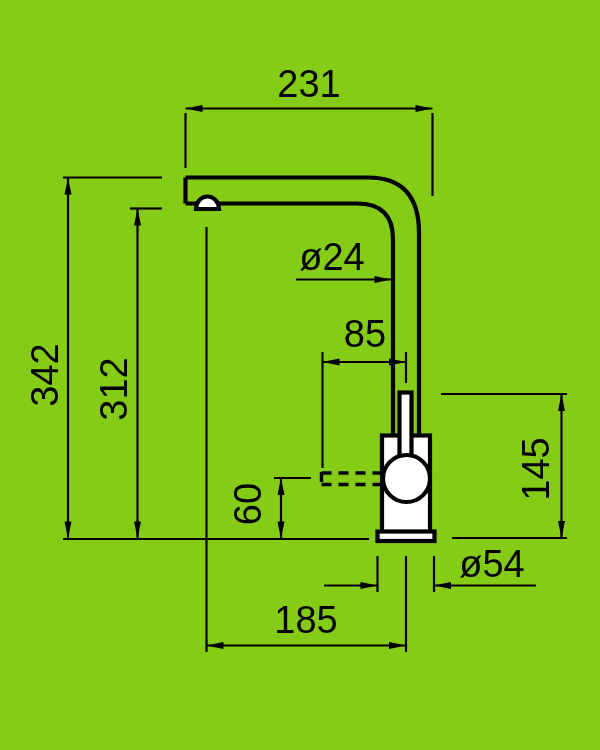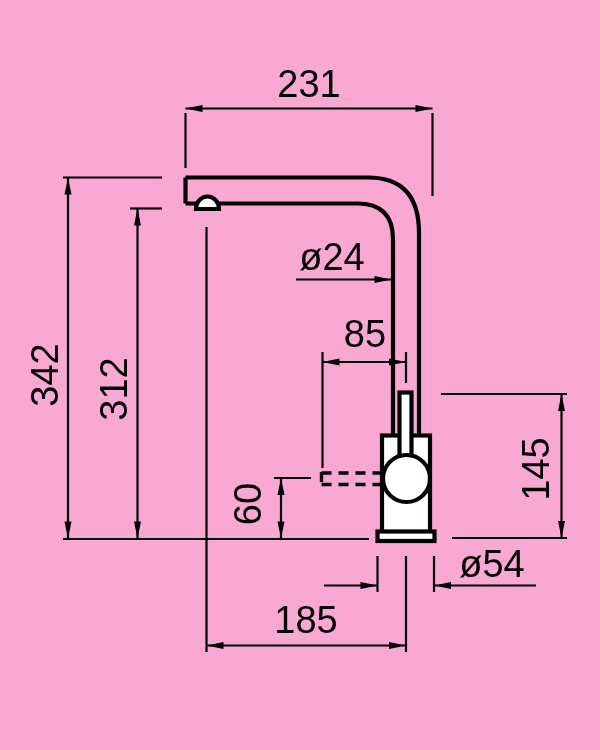--- a/index.html
+++ b/index.html
@@ -4,21 +4,21 @@
 <style>
   html, body {
     margin: 0;
     padding: 0;
     background: #ffffff;
   }
   .page {
     position: relative;
     width: 600px;
     height: 750px;
-    background: #f9a8d4;
+    background: #84cc16;
     overflow: hidden;
   }
   svg {
     display: block;
   }
   text.dim-label {
     font-family: "Liberation Sans", "DejaVu Sans", sans-serif;
     font-size: 38px;
     fill: #000000;
   }

